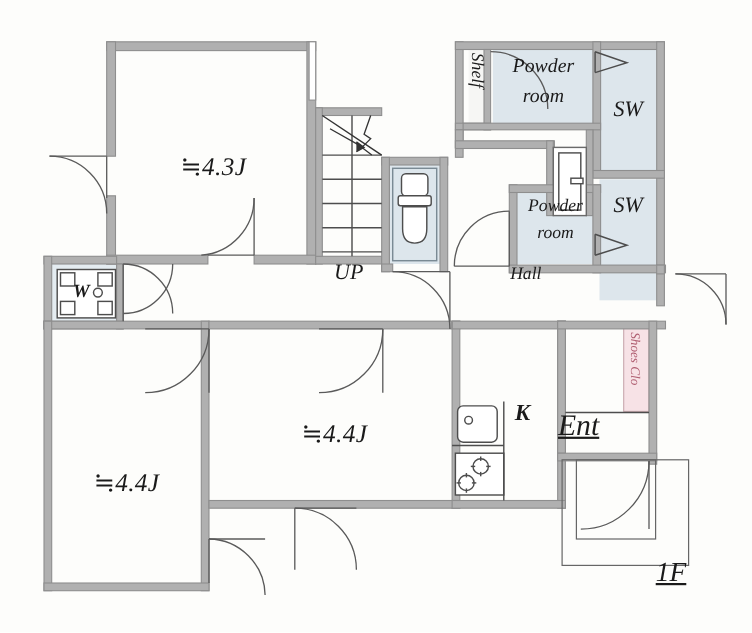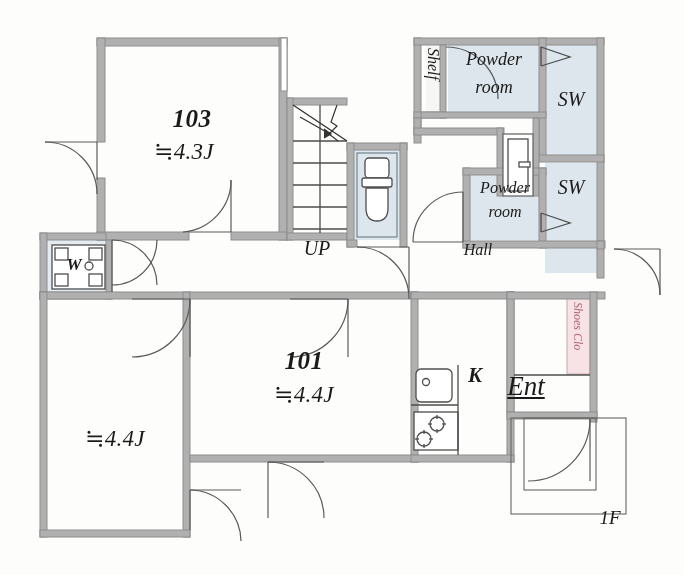--- a/index.html
+++ b/index.html
@@ -56,21 +56,22 @@
     font-size: 17px;
     font-weight: 700;
   }
   .lbl-vert {
     transform-origin: left top;
   }
   .lbl-rot90 {
     transform: rotate(90deg);
   }
   .lbl-1f {
-    font-size: 19px;
+    font-size: 25px;
+    text-decoration: underline;
   }
 </style>
 </head>
 <body>
 
 <div id="plan-root">
 
   <svg class="plan-svg" viewBox="0 0 684 575">
 
     <g>
@@ -308,24 +309,22 @@
         <line x1="590" y1="419" x2="590" y2="481"></line>
       </g>
     </g>
 
     <g fill="none" stroke="#8e8e8e" stroke-width="1">
       <line x1="411" y1="292" x2="411" y2="299"></line>
     </g>
 
   </svg>
 
-  <div class="lbl lbl-room-num" style="left:152px; top:106px; width:80px;">103</div>
-  <div class="lbl lbl-room-area" style="left:133px; top:140px; width:102px;">≒4.3J</div>
-
-  <div class="lbl lbl-room-num" style="left:264px; top:348px; width:80px;">101</div>
+  <div class="lbl lbl-room-area" style="left:143px; top:140px; width:102px;">≒4.3J</div>
+
   <div class="lbl lbl-room-area" style="left:253px; top:383px; width:102px;">≒4.4J</div>
 
   <div class="lbl lbl-room-area" style="left:64px; top:427px; width:102px;">≒4.4J</div>
 
   <div class="lbl lbl-small lbl-vert lbl-rot90" style="left:441px; top:48px;">Shelf</div>
 
   <div class="lbl lbl-med" style="left:451px; top:50px; width:86px;">Powder</div>
   <div class="lbl lbl-med" style="left:451px; top:78px; width:86px;">room</div>
 
   <div class="lbl lbl-med" style="left:548px; top:89px; width:46px; font-size:20px;">SW</div>

